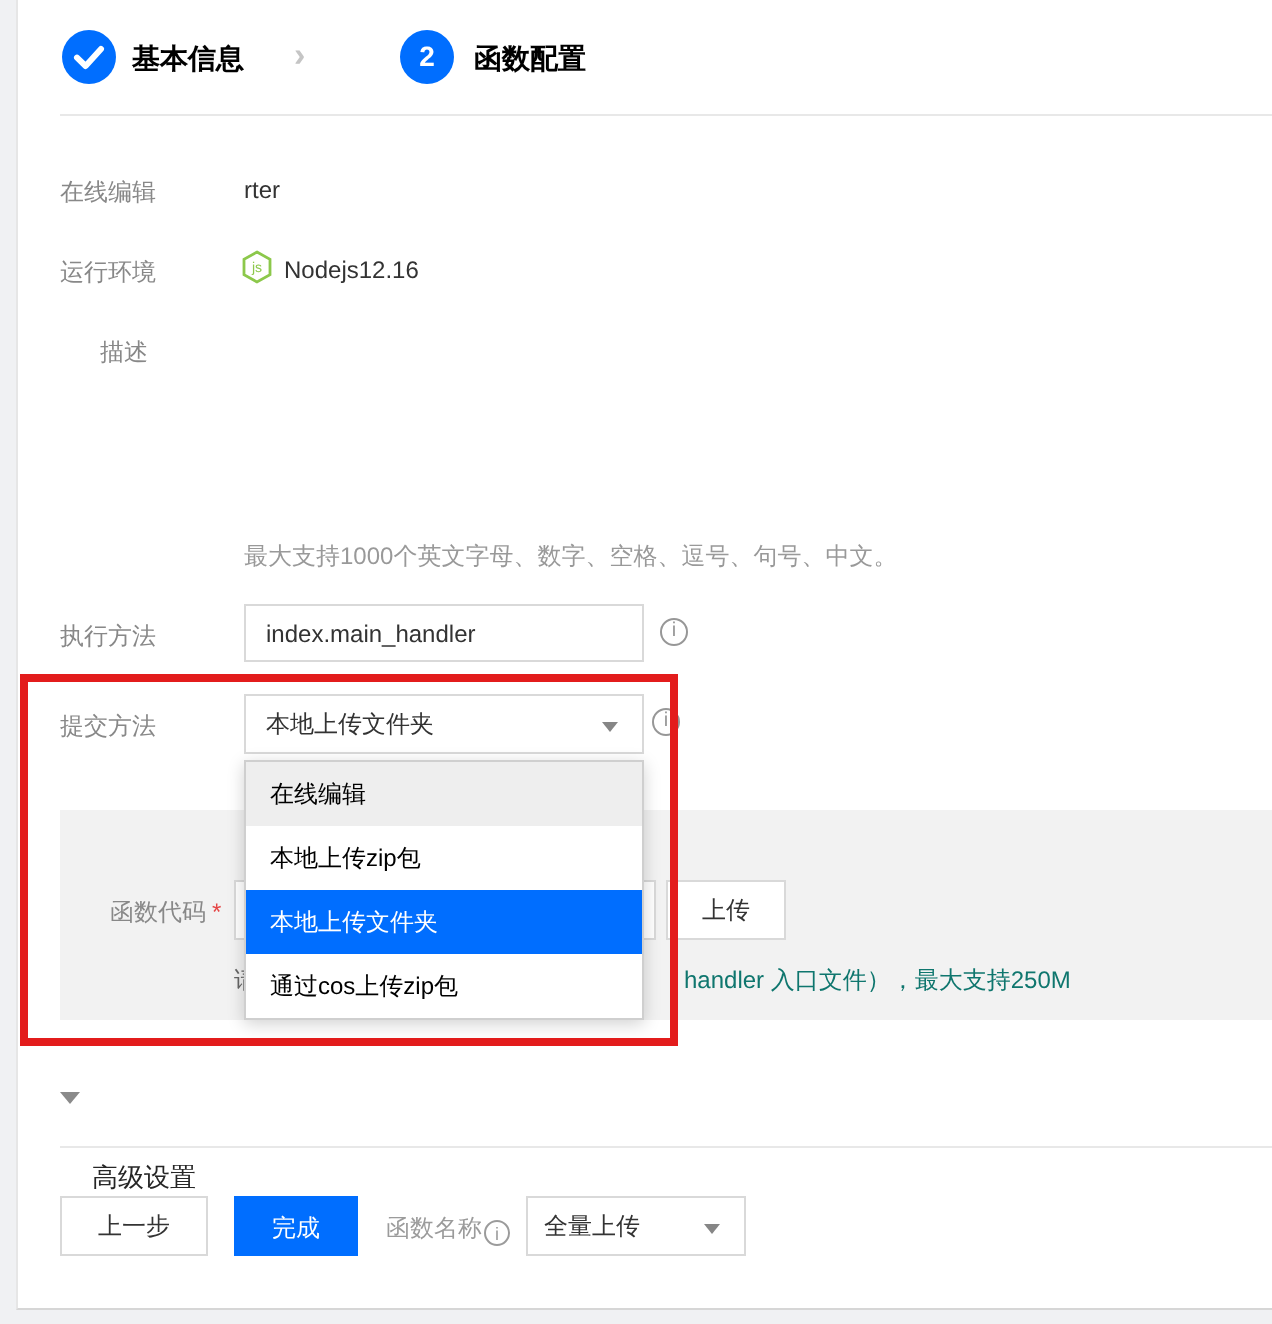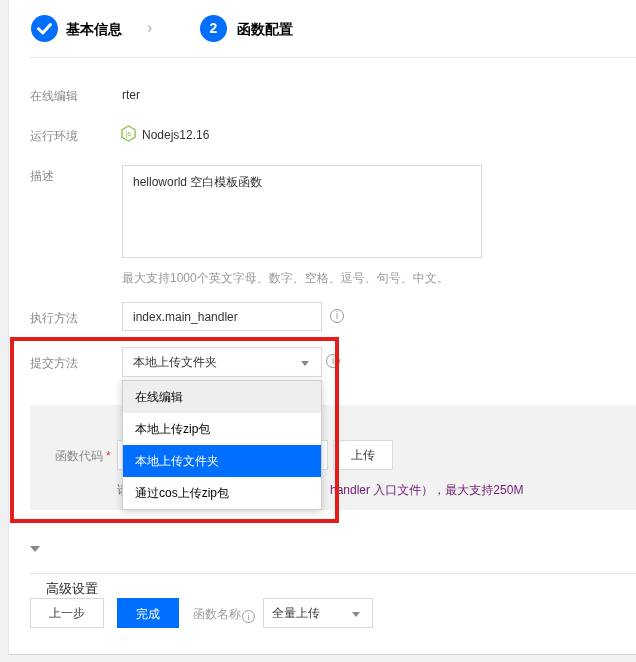--- a/index.html
+++ b/index.html
@@ -64,21 +64,21 @@
   }
   .folder-input {
     position:absolute; left:117px; top:440px; width:211px; height:30px;
     background:#fff; border:1px solid #d9d9d9; z-index:1;
   }
   .req { color:#e54545; margin-left:3px; }
   .hint-clip {
     position:absolute; left:117px; top:482px; width:5px; height:15px;
     overflow:hidden; white-space:nowrap; color:#666; z-index:2;
   }
-  .hint-frag { position:absolute; left:330px; top:482px; color:#701a75; z-index:2; }
+  .hint-frag { position:absolute; left:342px; top:482px; color:#0f766e; z-index:2; }
 
   
   .dropdown {
     position:absolute; left:122px; top:380px; width:200px; background:#fff;
     border:1px solid #cfcfcf; box-shadow:0 2px 8px rgba(0,0,0,0.18); z-index:40;
   }
   .dd-option { height:32px; line-height:32px; padding-left:12px; color:#000000; cursor:pointer; background:#fff; }
   .dd-option.hovered { background:#eeeeee; }
   .dd-option.selected { background:#006eff; color:#fff; }
 
@@ -129,22 +129,21 @@
   <div class="flabel" style="top:88px;">在线编辑</div>
   <div class="fvalue" style="left:122px; top:88px;">rter</div>
 
   <div class="flabel" style="top:128px;">运行环境</div>
   <svg class="node-icon" style="left:120px; top:125px;" viewBox="0 0 17 17">
     <polygon points="8.5,1 15,4.7 15,12.3 8.5,16 2,12.3 2,4.7" fill="none" stroke="#8cc84b" stroke-width="1.4"></polygon>
     <text x="8.5" y="11" font-size="7" fill="#8cc84b" text-anchor="middle" font-family="Liberation Sans, sans-serif">js</text>
   </svg>
   <div class="fvalue" style="left:142px; top:128px;">Nodejs12.16</div>
 
-  <div class="flabel" style="top:168px;">描述</div>
-  <textarea class="tbox" style="left: 122px; top: 165px; width: 360px; height: 93px;">helloworld 空白模板函数</textarea>
+  <div class="flabel" style="top:168px;margin-left:20px;">描述</div>
   <div class="hint" style="left:122px; top:270px;">最大支持1000个英文字母、数字、空格、逗号、句号、中文。</div>
 
   <div class="flabel" style="top:310px;">执行方法</div>
   <input class="tbox" style="left: 122px; top: 302px; width: 200px; height: 29px;" value="index.main_handler">
   <i class="info-icon" style="left:330px; top:309px;">i</i>
 
   <div class="flabel" style="top:355px;">提交方法</div>
   <div class="selectbox" style="left:122px; top:347px; width:200px; height:30px;">
     <span>本地上传文件夹</span>
     <span class="caret" style="right:12px; top:13px;"></span>

